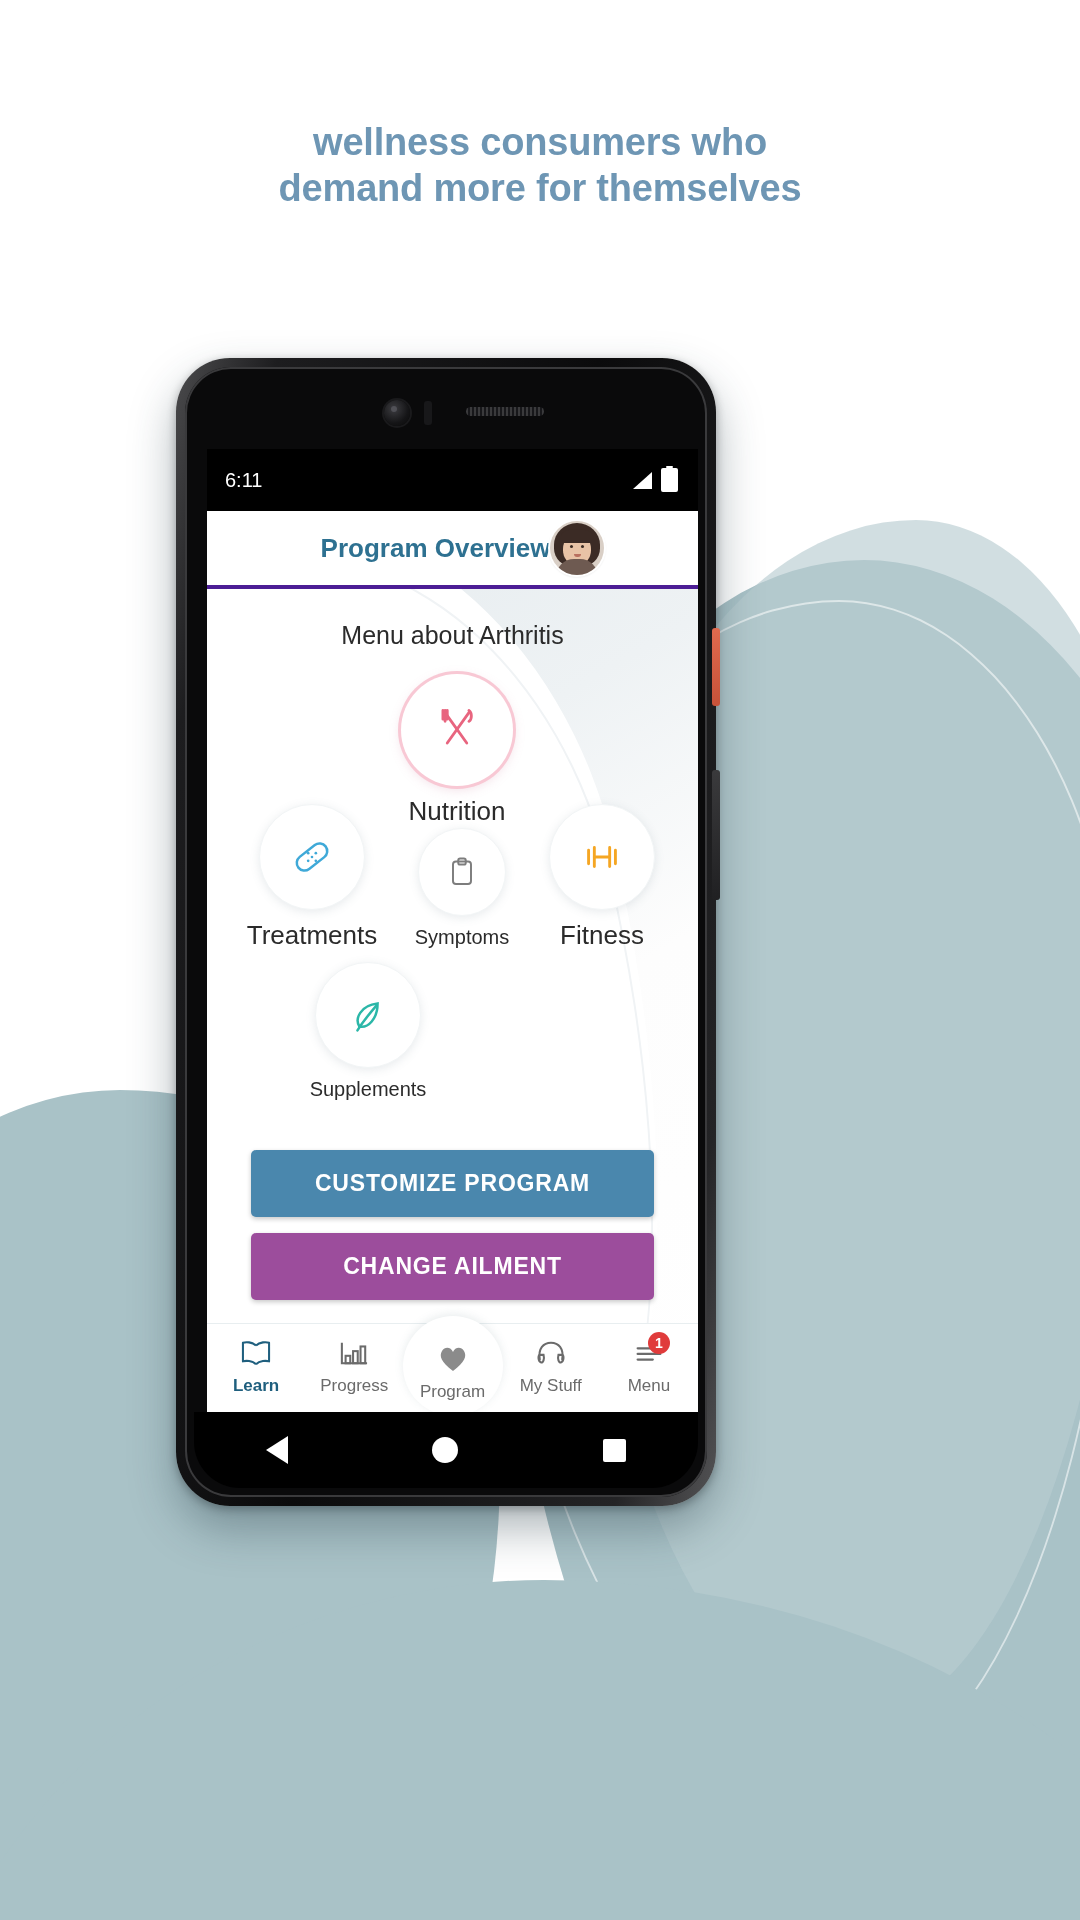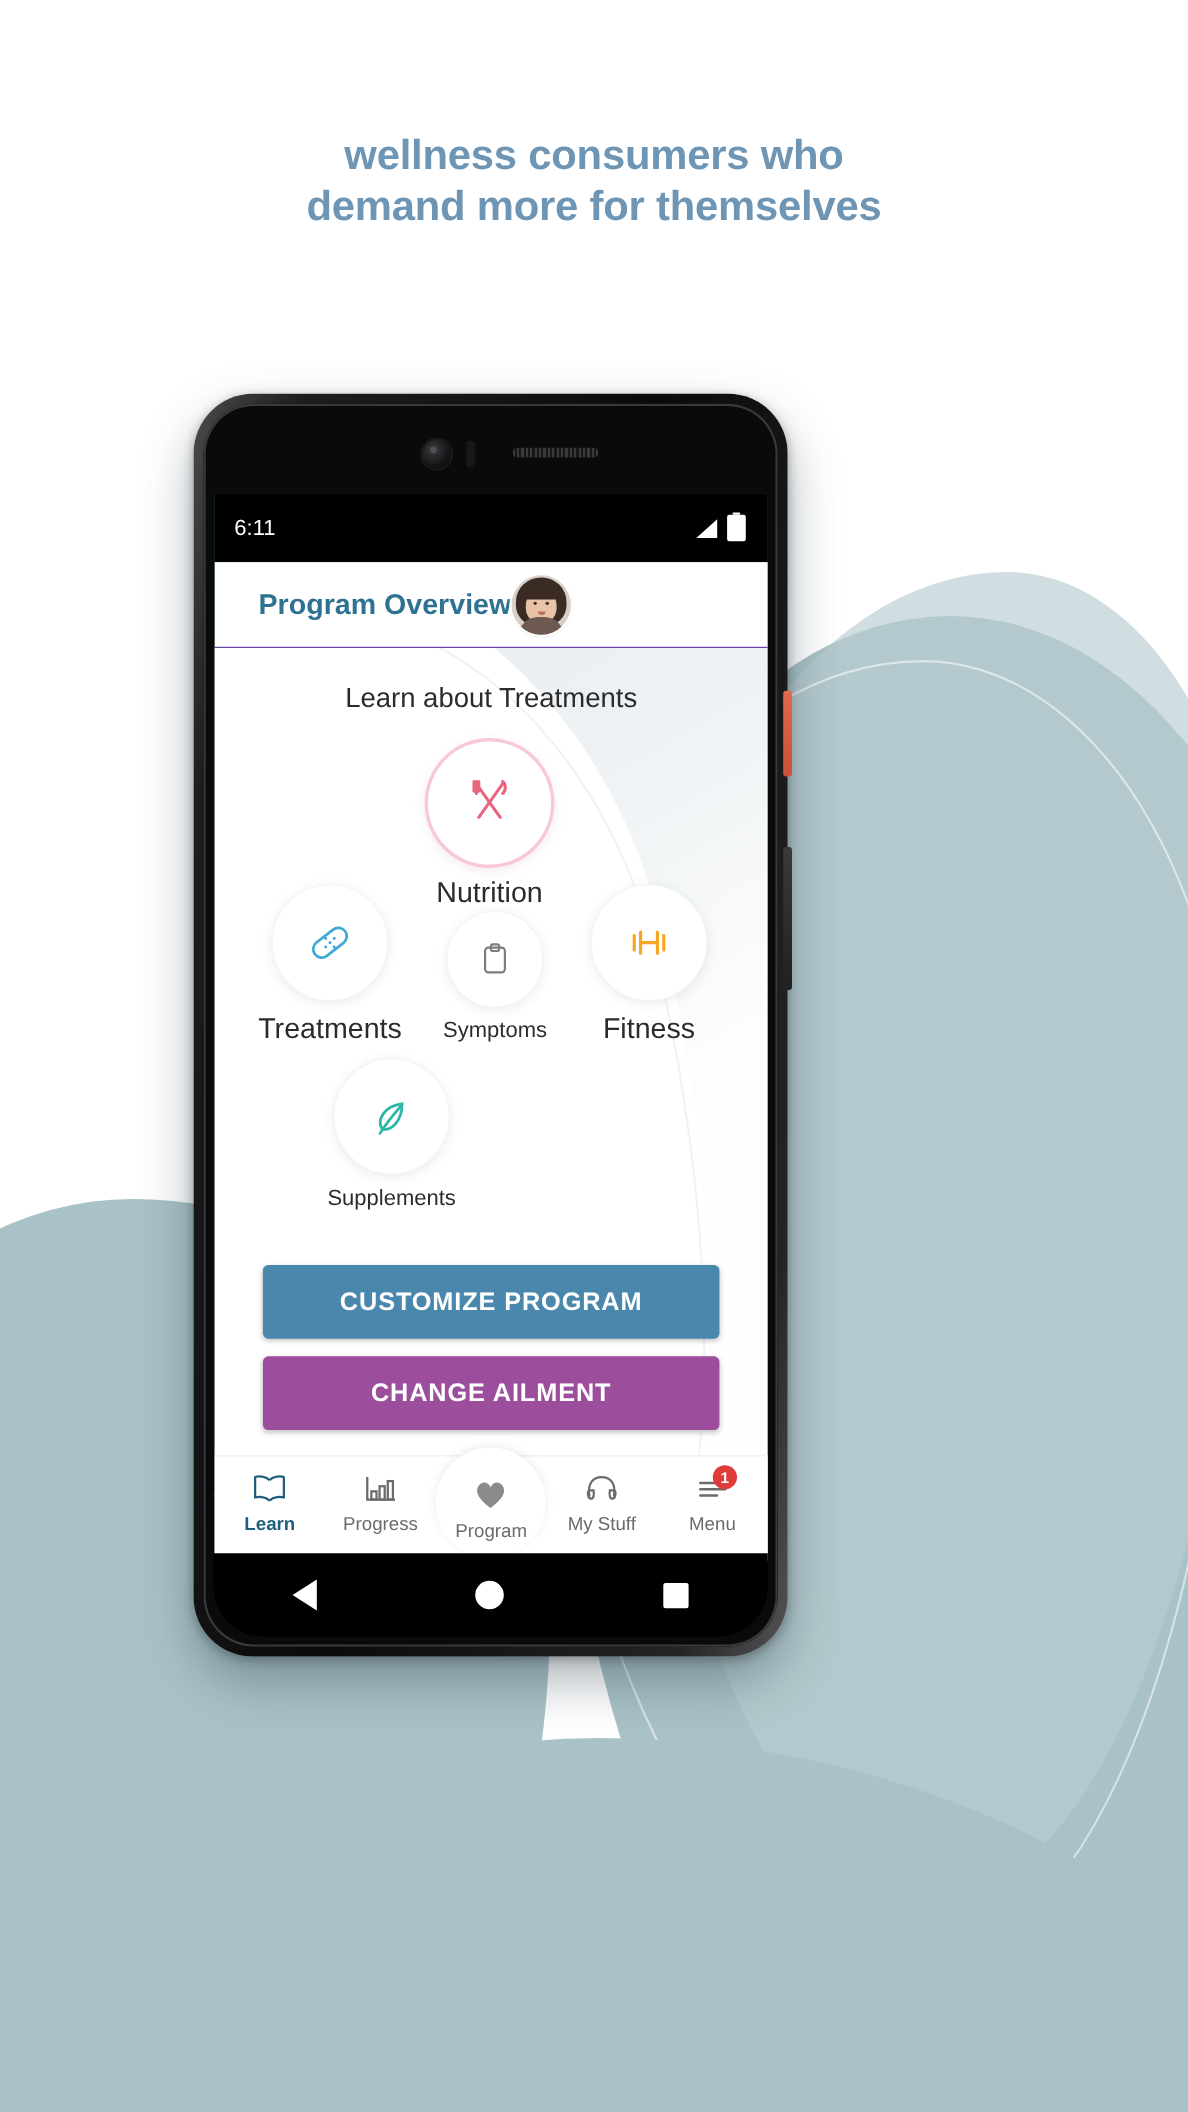--- a/index.html
+++ b/index.html
@@ -75,41 +75,41 @@
     position:absolute;left:50%;margin-left:-22px;top:34px;width:8px;height:24px;
     border-radius:3px;background:#18181a;
   }
   .speaker{
     position:absolute;left:50%;margin-left:20px;top:40px;width:78px;height:9px;
     border-radius:5px;background:repeating-linear-gradient(90deg,#3a3a3c 0 2px,#17171a 2px 4px);
   }
 
   
   .screen{
-    position:absolute;left:10px;right:9px;top:82px;height:970px;
-    background:#14532d;overflow:hidden;
+    position:absolute;left:22px;right:9px;top:82px;height:970px;
+    background:#22c55e;overflow:hidden;
   }
   .statusbar{
     height:62px;background:#000;color:#fff;display:flex;align-items:center;
     justify-content:space-between;padding:0 20px 0 18px;box-sizing:border-box;
     font-size:20px;
   }
   .sb-icons{display:flex;align-items:center;gap:9px;}
   .sig{width:20px;height:18px;position:relative;}
   .sig:before{
     content:"";position:absolute;right:0;bottom:0;width:0;height:0;
     border-left:19px solid transparent;border-bottom:17px solid #fff;
   }
   .batt{width:13px;height:20px;border:2px solid #fff;border-radius:2px;position:relative;background:#fff;}
   .batt:before{content:"";position:absolute;left:3px;top:-4px;width:7px;height:2px;background:#fff;border-radius:1px;}
 
   .appbar{
     height:78px;background:#fff;display:flex;align-items:center;
-    justify-content:flex-start;padding:0 20px 0 40px;box-sizing:border-box;
-    border-bottom:1px solid #4c1d95;
+    justify-content:center;padding:0 20px 0 40px;box-sizing:border-box;
+    border-bottom:4px solid #4c1d95;
   }
   .appbar-title{color:#2e7191;font-size:26px;font-weight:600;}
   .avatar{
     width:54px;height:54px;border-radius:50%;overflow:hidden;position:relative;
     background:#d9cfc6;box-shadow:0 0 0 2px #fff, 0 1px 3px rgba(0,0,0,.3);
   }
   .av-hair{position:absolute;left:4px;top:2px;width:46px;height:44px;border-radius:50% 50% 42% 42%;background:#3b2b25;}
   .av-face{position:absolute;left:13px;top:12px;width:28px;height:32px;border-radius:50% 50% 46% 46%;background:#e8c3a6;}
   .av-fringe{position:absolute;left:11px;top:8px;width:32px;height:14px;border-radius:50% 50% 0 0;background:#3b2b25;}
   .av-body{position:absolute;left:6px;bottom:-4px;width:42px;height:20px;border-radius:18px 18px 0 0;background:#6e5a51;}
@@ -235,21 +235,21 @@
           <span class="av-mouth"></span>
           <span class="av-body"></span>
         </span>
       </div>
 
       <div class="content">
         <div class="content-swoosh"></div>
         <div class="content-swoosh2"></div>
 
         <div class="content-inner">
-          <div class="learn-title">Learn about Treatments</div>
+          <div class="learn-title">Menu about Arthritis</div>
 
           <div class="circles">
 
             <div class="cell" style="left:175px;top:18px;">
               <div class="circ big">
                 <svg width="52" height="52" viewBox="0 0 48 48">
                   <g stroke="#e8657f" stroke-width="2.6" fill="none" stroke-linecap="round">
                     <path d="M13 8 L33 36"></path>
                       <path d="M35 8 L15 36"></path>
                     <path d="M11 6 L11 14 M15 6 L15 14 M13 6 L13 16"></path>

